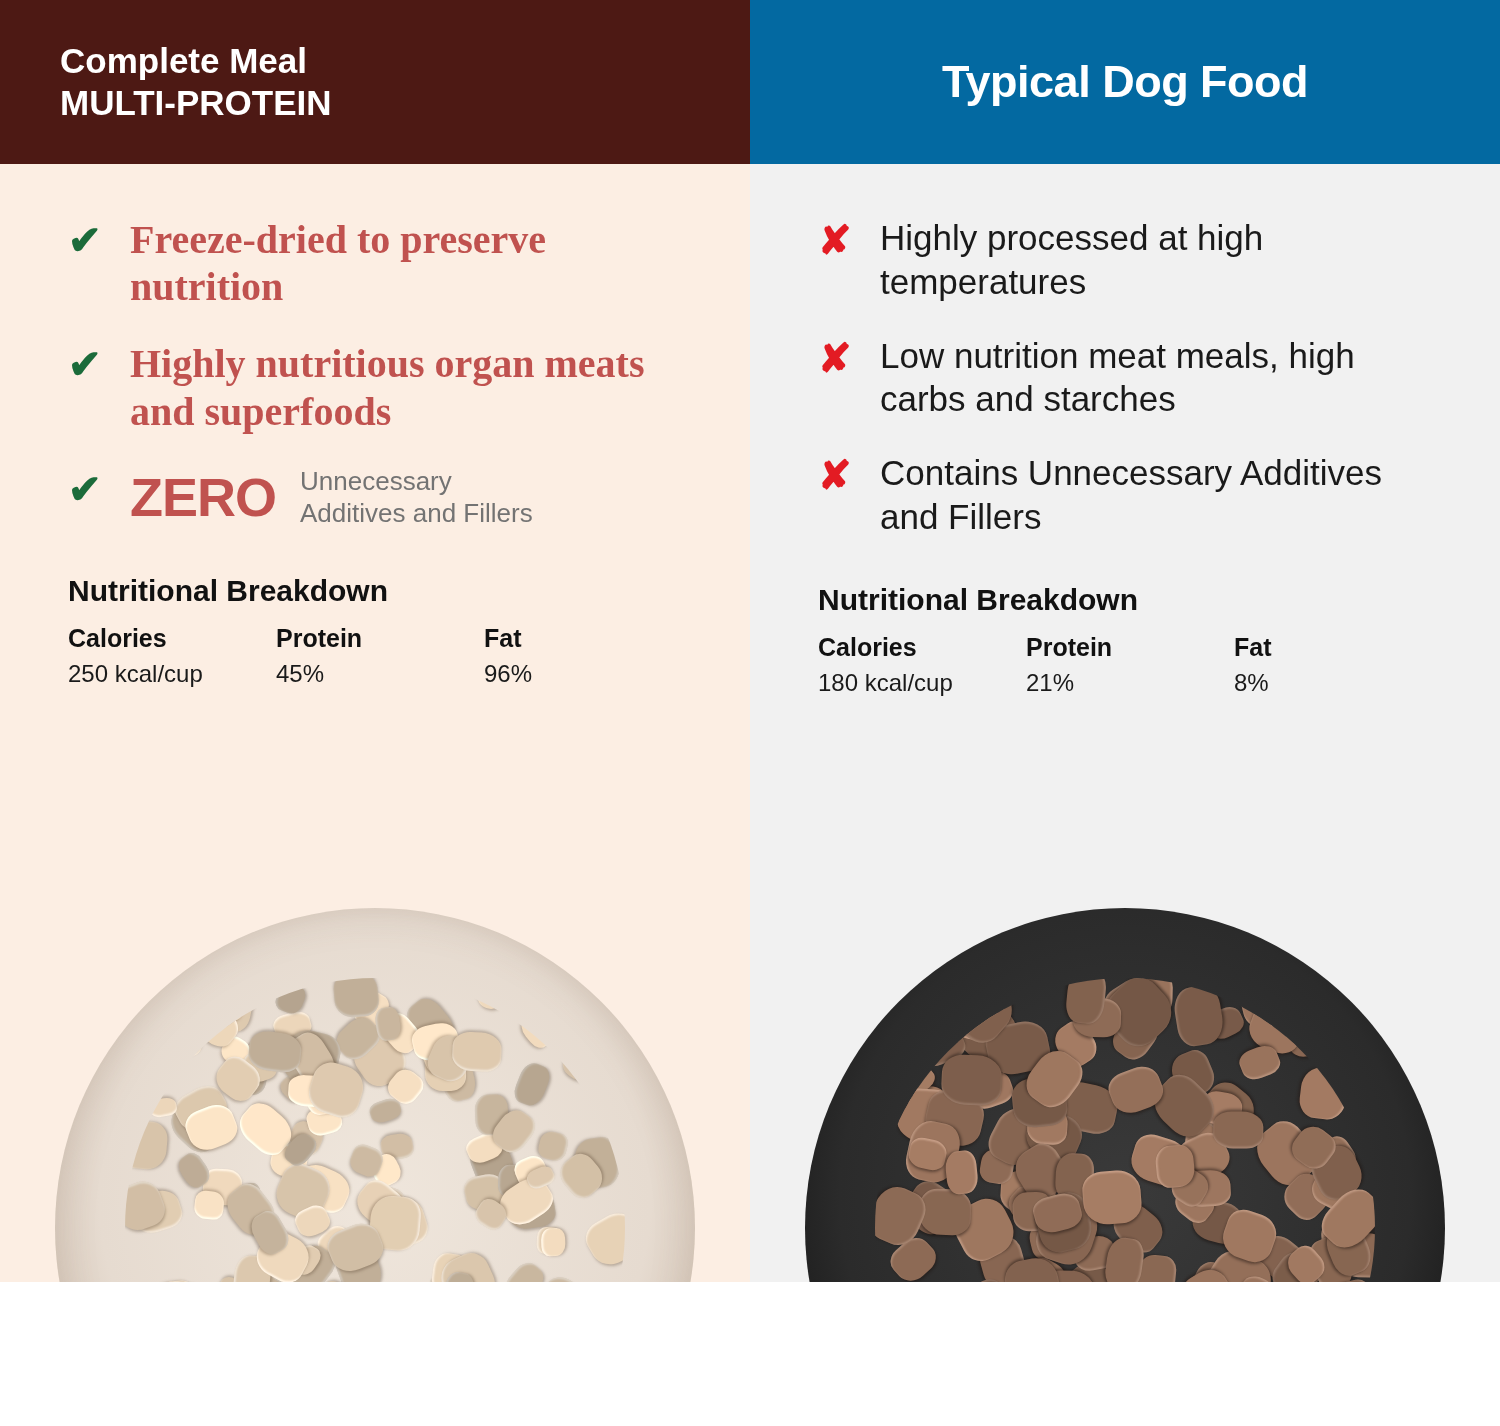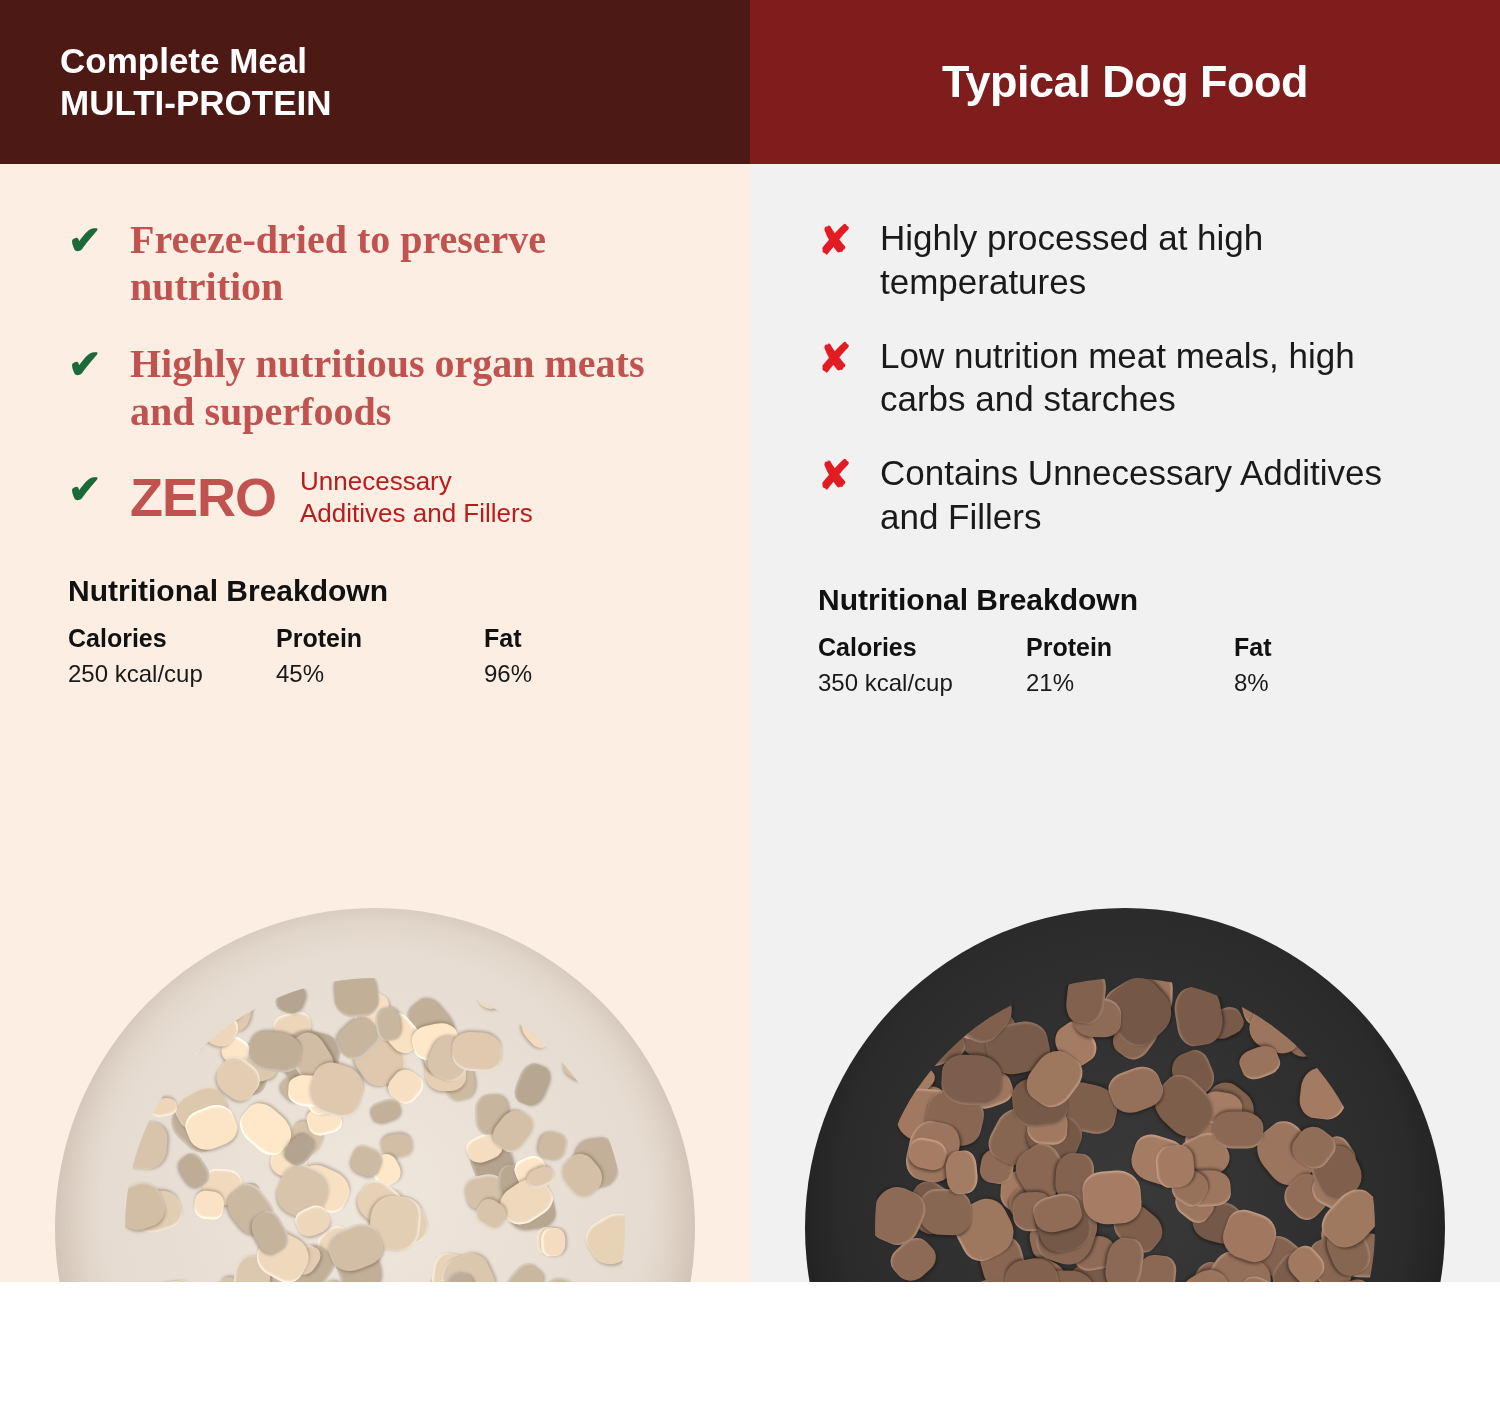--- a/index.html
+++ b/index.html
@@ -51,21 +51,21 @@
   .col-right { background: #f1f1f1; }
 
   
   .col-head {
     height: 164px;
     display: flex;
     align-items: center;
     padding: 0 0 0 60px;
   }
   .head-left  { background: #4d1914; }
-  .head-right { background: #7f1d1d; justify-content: center; padding: 12px; }
+  .head-right { background: #0369a1; justify-content: center; padding: 12px; }
 
   .brand {
     display: flex;
     flex-direction: column;
     align-items: center;
     margin-right: 34px;
   }
   .brand-360 {
     font-family: "Liberation Serif", serif;
     font-size: 76px;
@@ -130,21 +130,21 @@
     font-family: "Liberation Sans", sans-serif;
     font-weight: bold;
     font-size: 54px;
     letter-spacing: -1px;
     color: #c0524f;
     margin-right: 24px;
   }
   .zero-sub {
     font-size: 26px;
     line-height: 1.25;
-    color: #b91c1c;
+    color: #737373;
   }
 
   
   .nutrition {
     padding: 14px 52px 0 68px;
   }
   .nutrition-title {
     font-size: 30px;
     font-weight: bold;
     color: #111111;
@@ -426,21 +426,21 @@
           <span class="bullet-text-right">Contains Unnecessary Additives and Fillers</span>
         </div>
 
       </div>
 
       <div class="nutrition">
         <div class="nutrition-title">Nutritional Breakdown</div>
         <div class="nut-table">
           <div class="nut-col">
             <div class="nut-head">Calories</div>
-            <div class="nut-val">350 kcal/cup</div>
+            <div class="nut-val">180 kcal/cup</div>
           </div>
           <div class="nut-col">
             <div class="nut-head">Protein</div>
             <div class="nut-val">21%</div>
           </div>
           <div class="nut-col">
             <div class="nut-head">Fat</div>
             <div class="nut-val">8%</div>
           </div>
         </div>

